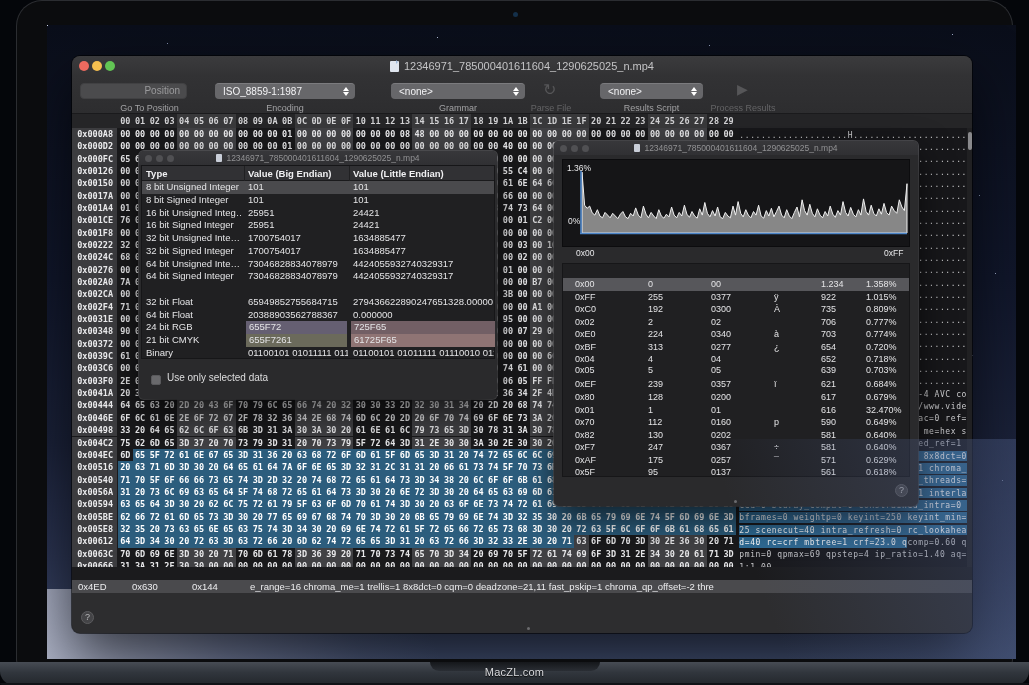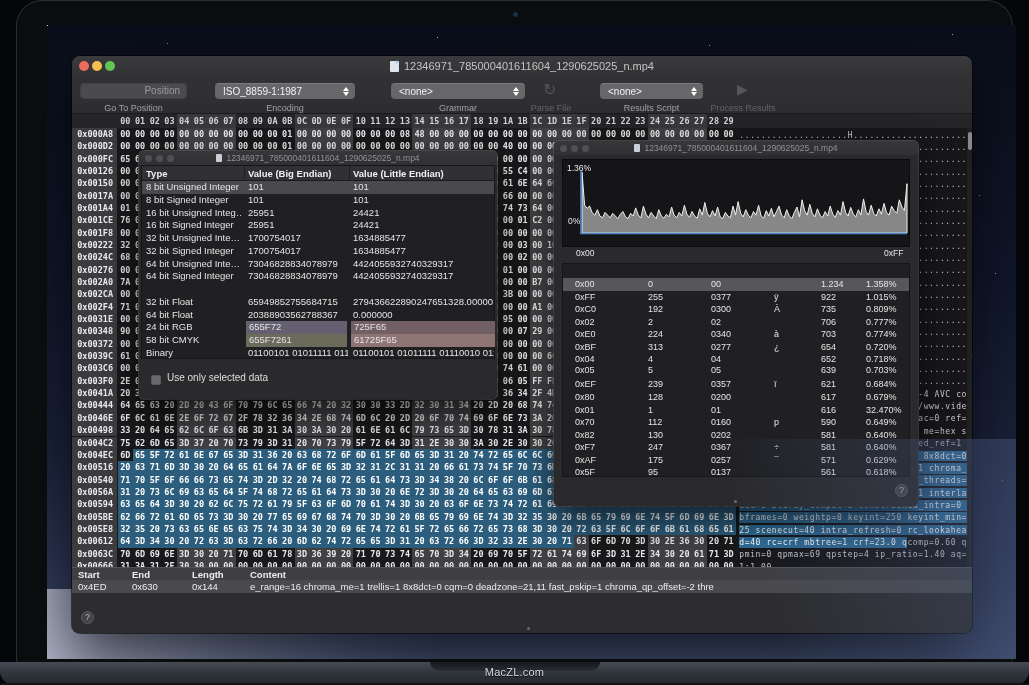--- a/index.html
+++ b/index.html
@@ -147,21 +147,21 @@
       <div class="win">
         <div class="titlebar">
           <div class="tl r"></div>
           <div class="tl y"></div>
           <div class="tl g"></div>
           <div class="title"><span class="doc-ico"></span><span>12346971_785000401611604_1290625025_n.mp4</span></div>
         </div>
 
         <div class="toolbar">
           <div class="tb-field" style="left:8px; width:107px;">Position</div>
-          <div class="tb-label" style="left:8px; width:107px;">Go To Position</div>
+          <div class="tb-label" style="left:24px; width:107px;">Go To Position</div>
 
           <div class="tb-dd" style="left:143px; width:140px;"><span>ISO_8859-1:1987</span>
             <span class="dd-arr">
                 <i class="u"></i>
                 <i class="d"></i>
               </span></div>
           <div class="tb-label" style="left:143px; width:140px;">Encoding</div>
 
           <div class="tb-dd" style="left:319px; width:134px;"><span>&lt;none&gt;</span>
             <span class="dd-arr">
@@ -1882,26 +1882,20 @@
               <span class="bcell lt" style="left: 605.132px; width: 14.714px;">00</span>
               <span class="bcell lt" style="left: 619.846px; width: 14.714px;">00</span>
               <span class="bcell" style="left: 634.56px; width: 14.714px;">00</span>
               <span class="bcell" style="left: 649.274px; width: 14.714px;">00</span>
               <div class="tpane"><span class="tchar">1</span><span class="tchar">:</span><span class="tchar">1</span><span class="tchar">.</span><span class="tchar">0</span><span class="tchar">0</span><span class="tchar">.</span><span class="tchar">.</span><span class="tchar">.</span><span class="tchar">.</span><span class="tchar">.</span><span class="tchar">.</span><span class="tchar">.</span><span class="tchar">.</span><span class="tchar">.</span><span class="tchar">.</span><span class="tchar">.</span><span class="tchar">.</span><span class="tchar">.</span><span class="tchar">.</span><span class="tchar">.</span><span class="tchar">.</span><span class="tchar">.</span><span class="tchar">.</span><span class="tchar">.</span><span class="tchar">.</span><span class="tchar">.</span><span class="tchar">.</span><span class="tchar">.</span><span class="tchar">.</span><span class="tchar">.</span><span class="tchar">.</span><span class="tchar">.</span><span class="tchar">.</span><span class="tchar">.</span><span class="tchar">.</span><span class="tchar">.</span><span class="tchar">.</span><span class="tchar">.</span><span class="tchar">.</span><span class="tchar">.</span><span class="tchar">.</span></div>
             </div>
           </div>
         <div class="vtrack"></div>
         <div class="vthumb"></div>
 
-        <div class="rhead">
-          <span style="left:6px">Start</span>
-          <span style="left:60px">End</span>
-          <span style="left:120px">Length</span>
-          <span style="left:178px">Content</span>
-        </div>
         <div class="rrow">
           <span style="left:6px">0x4ED</span>
           <span style="left:60px">0x630</span>
           <span style="left:120px">0x144</span>
           <span style="left:178px">e_range=16 chroma_me=1 trellis=1 8x8dct=0 cqm=0 deadzone=21,11 fast_pskip=1 chroma_qp_offset=-2 thre</span>
         </div>
         <div class="rfoot">
           <div class="helpbtn" style="left:9px; top:18px;">?</div>
           <div class="grip" style="left:455px; top:34px;"></div>
         </div>
@@ -1971,21 +1965,21 @@
               <span style="left: 4px; width: 96px;">64 bit Float</span>
               <span style="left: 106px; width: 100px;">20388903562788367</span>
               <span style="left: 211px; width: 141px;">0.000000</span>
             </div>
             <div class="irow" style="top: 155.25px;">
               <span style="left: 4px; width: 96px;">24 bit RGB</span>
               <span class="swatch" style="left: 104px; width: 101px; background: rgb(101, 95, 114);">655F72</span>
               <span class="swatch" style="left: 209px; width: 144px; background: rgb(114, 95, 101);">725F65</span>
             </div>
             <div class="irow" style="top: 168px;">
-              <span style="left: 4px; width: 96px;">58 bit CMYK</span>
+              <span style="left: 4px; width: 96px;">21 bit CMYK</span>
               <span class="swatch" style="left: 104px; width: 101px; background: rgb(107, 106, 91);">655F7261</span>
               <span class="swatch" style="left: 209px; width: 144px; background: rgb(143, 116, 116);">61725F65</span>
             </div>
             <div class="irow" style="top: 180.75px;">
               <span style="left: 4px; width: 96px;">Binary</span>
               <span style="left: 106px; width: 100px;">01100101 01011111 0111</span>
               <span style="left: 211px; width: 141px;">01100101 01011111 01110010 01100</span>
             </div>
           </div>
         <div class="chk"></div>

